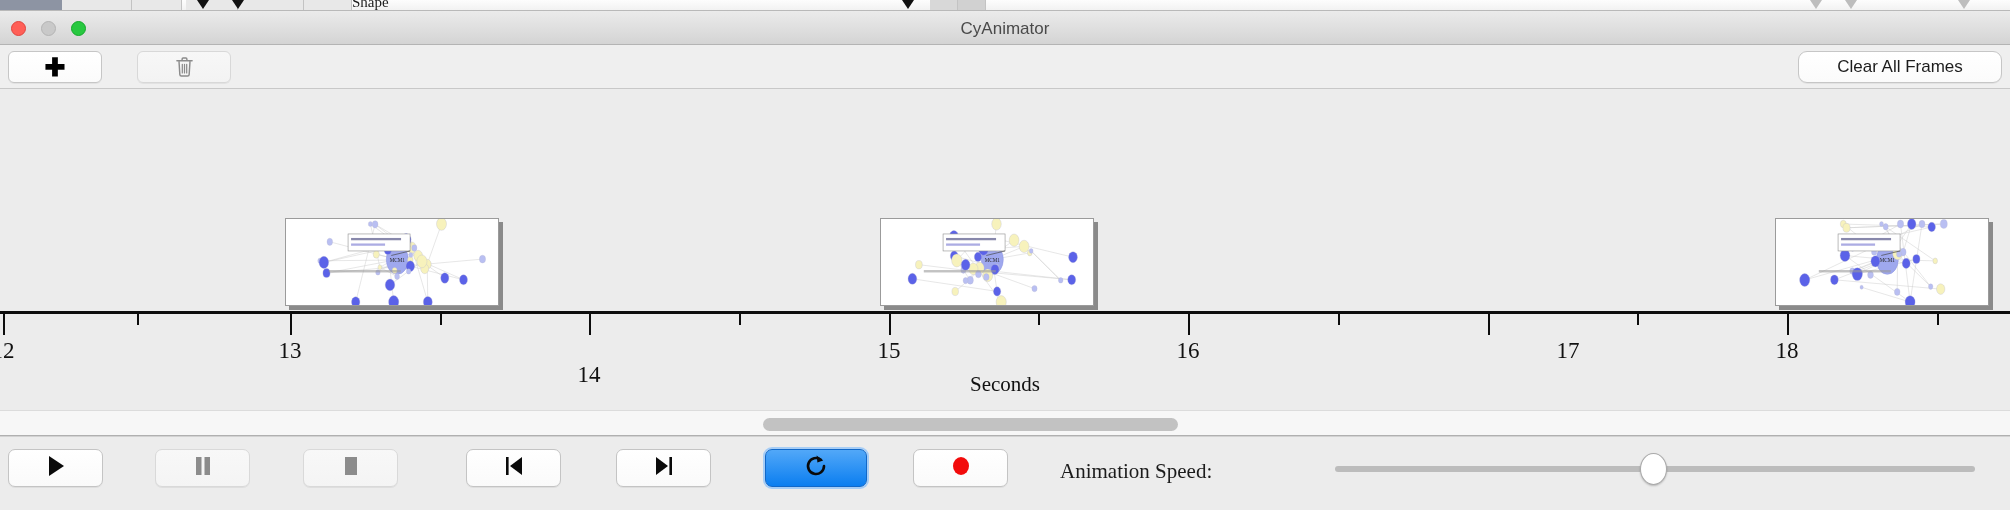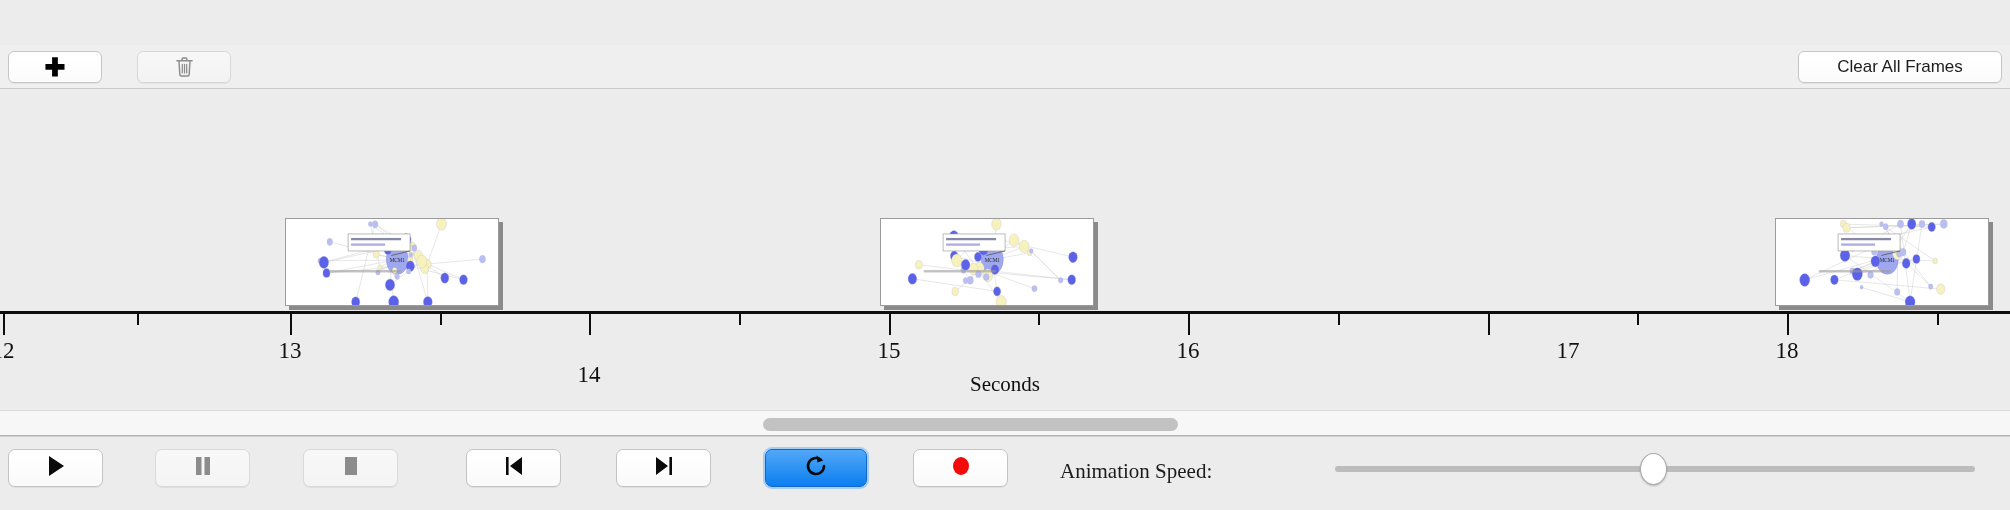--- a/index.html
+++ b/index.html
@@ -59,21 +59,21 @@
     position:absolute;
     background:linear-gradient(#ffffff,#fbfbfb);
     border:1px solid #c6c6c6; border-radius:6px;
     display:flex; align-items:center; justify-content:center;
     cursor:default;
     box-shadow:0 1px 0 rgba(0,0,0,0.05);
   }
   .btn.disabled { background:linear-gradient(#f7f7f7,#f3f3f3); border-color:#d8d8d8; }
   .btn-add  { left:8px;  top:6px; width:94px; height:32px; }
   .btn-del  { left:137px;top:6px; width:94px; height:32px; }
-  .btn-clear{ right:8px; top:6px; width:204px; height:32px; font-size:17px; color:#1c1c1c; }
+  .btn-clear{ right:8px; top:6px; width:204px; height:32px; font-size:17px; color:#1c1c1c;border-radius:9px; }
 
   .plus-icon { font-size:25px; line-height:1; font-weight:700; color:#000; }
   .trash-icon { width:19px; height:22px; }
 
   
   .timeline {
     position:absolute; left:0; top:89px; width:2010px; height:321px;
     background:#ececec; overflow:hidden;
   }
   .track { position:absolute; left:0; top:0; width:2010px; height:222px; }
@@ -152,21 +152,46 @@
     position:absolute; left:305px; top:-13px; width:27px; height:32px;
     background:#fff; border:1px solid #a9a9a9; border-radius:50%;
     box-shadow:0 1px 2px rgba(0,0,0,0.22);
   }
 </style>
 </head>
 <body>
 
 <div id="app">
 
-
+  <div class="bg-window">
+    <div class="bg-win-dark"></div>
+    <div class="bg-win-tab" style="left:62px;width:70px;"></div>
+    <div class="bg-win-tab" style="left:132px;width:50px;"></div>
+    <div class="bg-win-tab" style="left:186px;width:52px;"></div>
+    <div class="bg-win-tab" style="left:238px;width:66px;"></div>
+    <div class="bg-win-tab" style="left:304px;width:48px;"></div>
+    <div class="bg-win-mark" style="left:197px;"></div>
+    <div class="bg-win-mark" style="left:232px;"></div>
+    <div class="bg-win-mark" style="left:902px;"></div>
+    <div class="bg-win-tab" style="left:930px;width:28px;background:#d8d8d8;"></div>
+    <div class="bg-win-tab" style="left:958px;width:28px;background:#d1d1d1;"></div>
+    <div class="bg-win-text">Shape</div>
+    <div class="bg-win-mark" style="left:1810px;border-top-color:#bdbdbd;"></div>
+    <div class="bg-win-mark" style="left:1845px;border-top-color:#bdbdbd;"></div>
+    <div class="bg-win-mark" style="left:1958px;border-top-color:#bdbdbd;"></div>
+  </div>
+
+  <div class="titlebar">
+    <div class="traffic">
+      <div class="light close"></div>
+      <div class="light min"></div>
+      <div class="light max"></div>
+    </div>
+    <div class="win-title">CyAnimator</div>
+  </div>
 
   <div class="toolbar">
     <div class="btn btn-add">
       <span class="plus-icon">✚</span>
     </div>
     <div class="btn btn-del disabled">
       <svg class="trash-icon" viewBox="0 0 20 22">
         <path d="M2 4.5h16" stroke="#8b8b8b" stroke-width="1.5" fill="none" stroke-linecap="round"></path>
         <path d="M7.5 4.5V2.6a1 1 0 0 1 1-1h3a1 1 0 0 1 1 1v1.9" stroke="#8b8b8b" stroke-width="1.5" fill="none"></path>
         <path d="M4.2 4.8l.9 14.2a1.6 1.6 0 0 0 1.6 1.5h6.6a1.6 1.6 0 0 0 1.6-1.5l.9-14.2" stroke="#8b8b8b" stroke-width="1.5" fill="none"></path>

